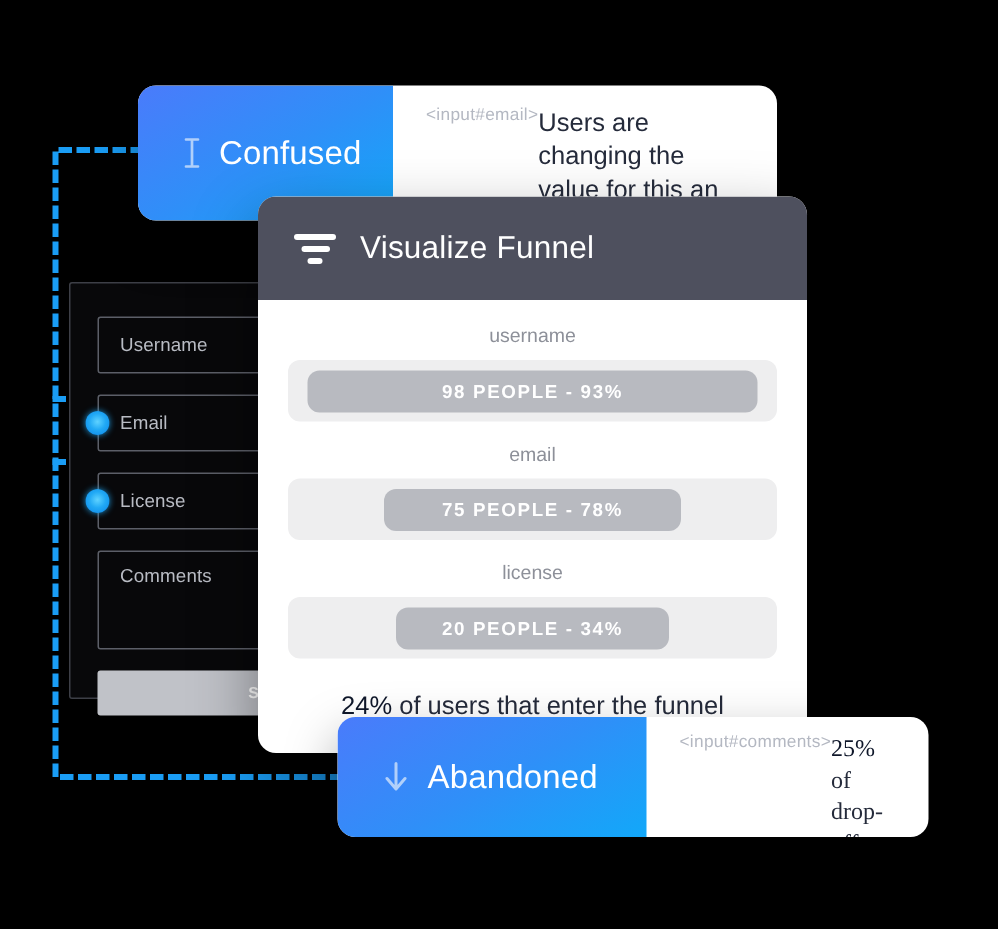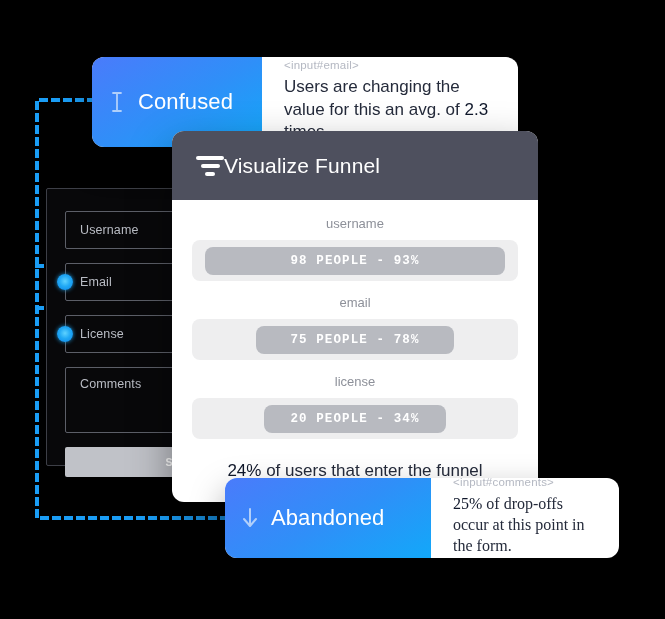--- a/index.html
+++ b/index.html
@@ -101,21 +101,21 @@
     border-radius: 12px;
     overflow: hidden;
     box-shadow: 0 14px 34px rgba(0,0,0,.35);
   }
 
   .tip-badge {
     background: linear-gradient(150deg, #4a7bfb 0%, #2f8ff8 52%, #12a8f9 100%);
     display: flex;
     align-items: center;
     gap: 12px;
-    padding: 0 16px;
+    padding: 0 30px;
     flex: 0 0 auto;
   }
 
   .tip-badge-label {
     color: #ffffff;
     font-size: 22px;
     font-weight: 400;
     letter-spacing: .1px;
     white-space: nowrap;
   }
@@ -125,21 +125,21 @@
     height: 24px;
     display: flex;
     align-items: center;
     justify-content: center;
     opacity: .8;
   }
 
   .tip-body {
     padding: 14px 22px 15px 22px;
     display: flex;
-    flex-direction: column;
+    flex-direction: row;
     justify-content: center;
   }
 
   .tip-selector {
     font-size: 11.5px;
     color: #b4b8c2;
     margin-bottom: 5px;
     letter-spacing: .2px;
   }
 
@@ -173,21 +173,21 @@
     border-radius: 12px;
     overflow: hidden;
     box-shadow: 0 18px 44px rgba(0,0,0,.4);
   }
 
   .funnel-header {
     height: 69px;
     background: #4e505e;
     display: flex;
     align-items: center;
-    gap: 0;
+    gap: 16px;
     padding: 0 24px;
   }
 
   .funnel-title {
     color: #ffffff;
     font-size: 21px;
     letter-spacing: .15px;
   }
 
   .funnel-icon {
@@ -227,21 +227,20 @@
     background: #b8bac0;
     border-radius: 8px;
     display: flex;
     align-items: center;
     justify-content: center;
     font-size: 12.5px;
     font-weight: 700;
     letter-spacing: 1.1px;
     color: #ffffff;
     white-space: nowrap;
-    font-family: Liberation Mono, monospace;
   }
 
   .funnel-summary {
     text-align: center;
     font-size: 17px;
     line-height: 1.3;
     color: #252b3b;
     padding: 7px 34px 0 34px;
   }
 </style>

